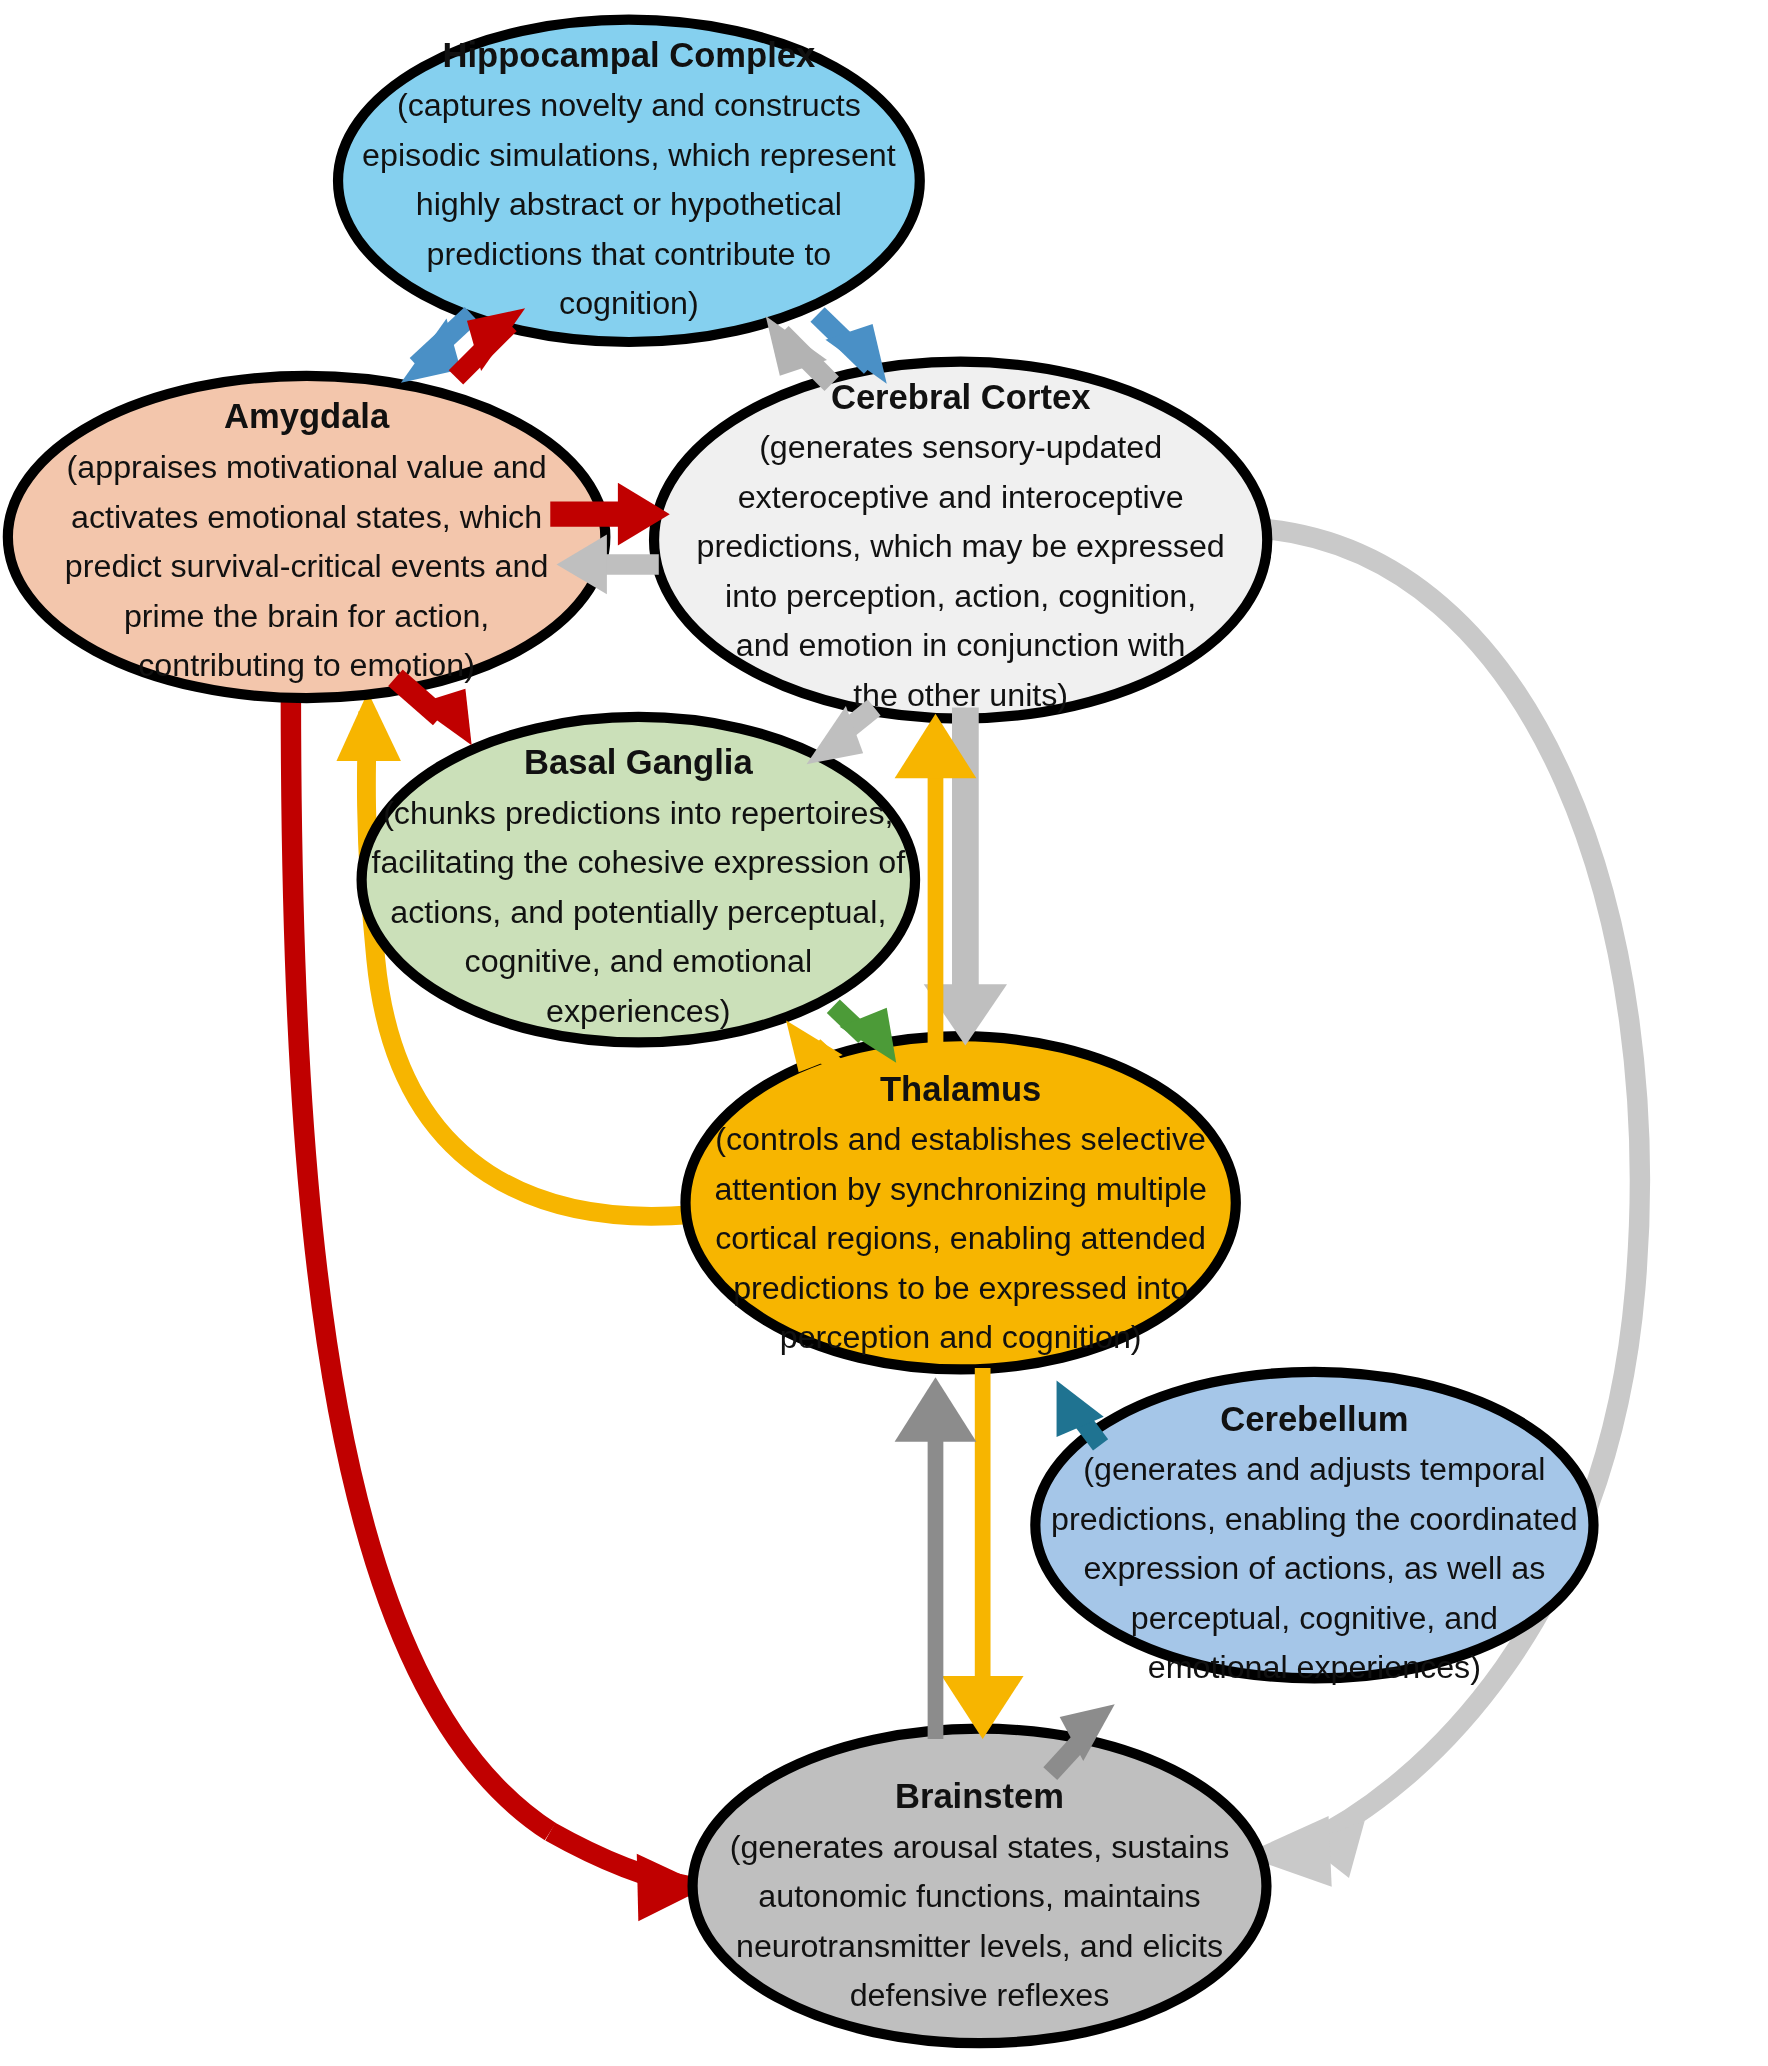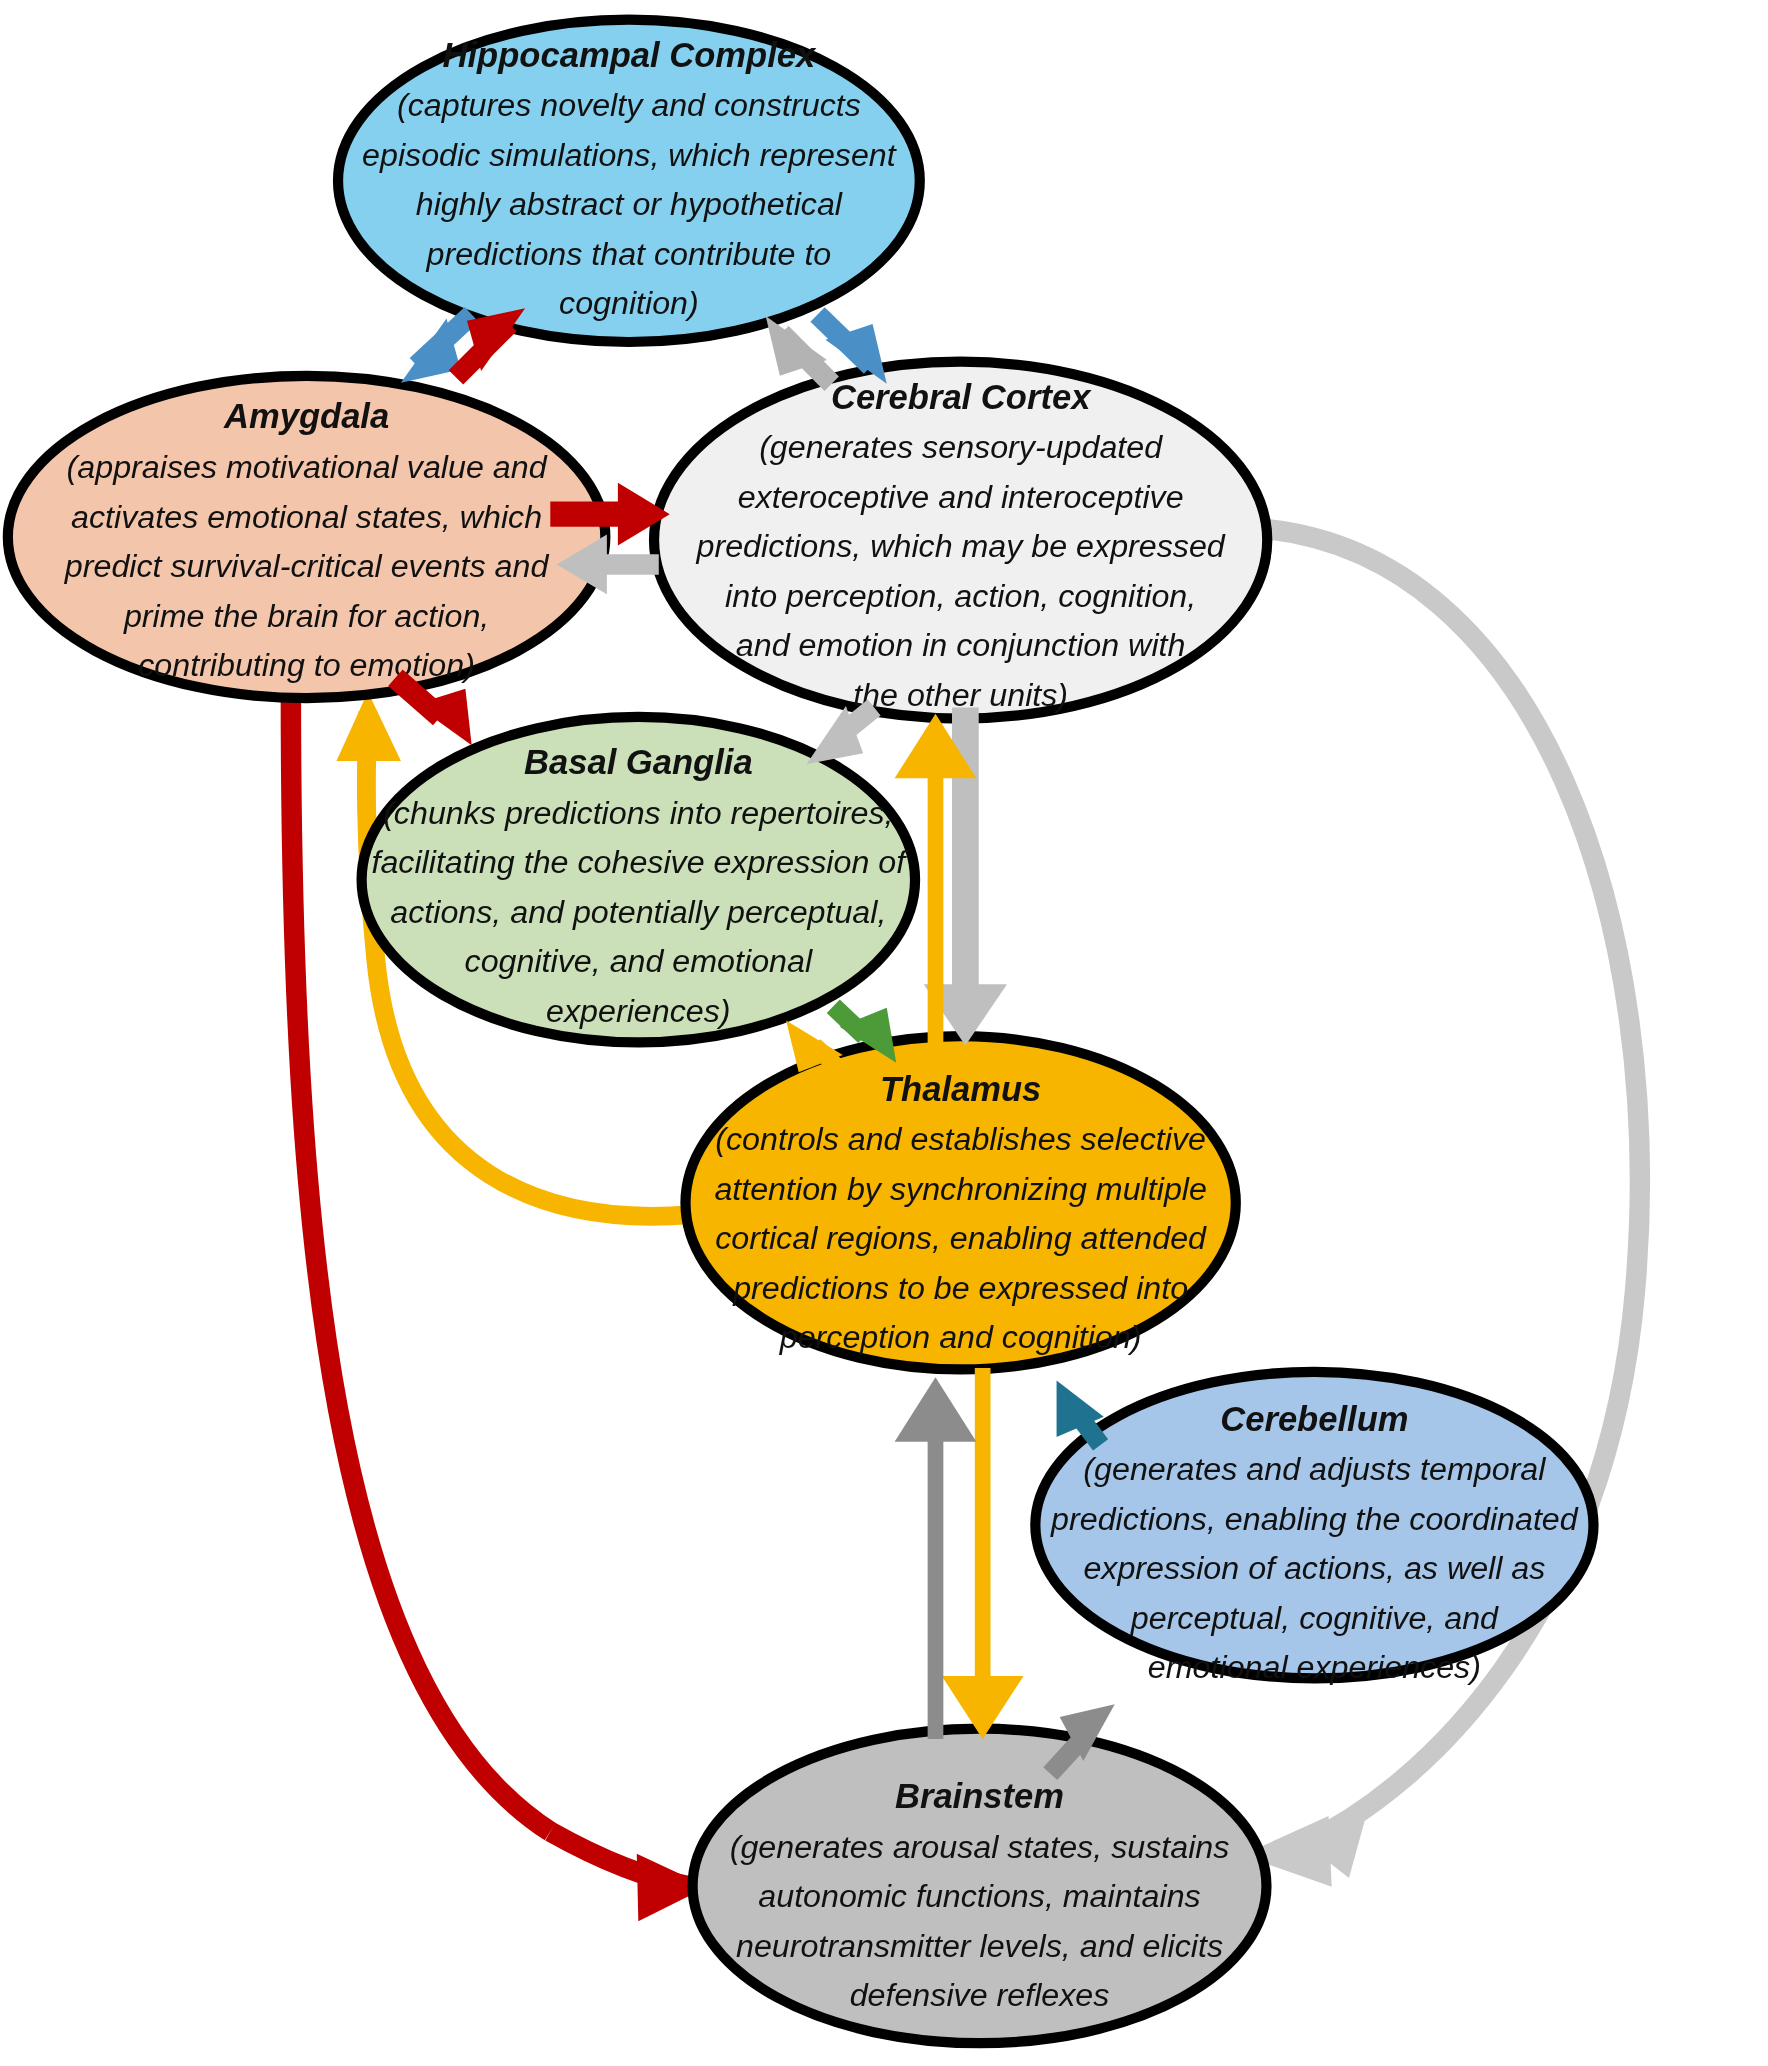--- a/index.html
+++ b/index.html
@@ -1,18 +1,18 @@
 <!DOCTYPE html>
 <html style="font-size:12.6px"><head>
 <meta charset="utf-8">
 <style>
   html,body{margin:0;padding:0;background:#ffffff;}
   body{width:1768px;height:2066px;overflow:hidden;
        font-family:"Liberation Sans","DejaVu Sans",sans-serif;}
-  #stage{position:relative;width:1768px;height:2066px;font-style:italic;}
+  #stage{position:relative;width:1768px;height:2066px;}
   svg#diagram{position:absolute;top:0;left:0;width:1768px;height:2066px;display:block;}
   .node-ellipse{stroke:#000000;stroke-width:13;}
   .node-text{font-family:"Liberation Sans","DejaVu Sans",sans-serif;
              fill:#111111;text-anchor:middle;}
   .node-title{font-weight:bold;}
   .edge-path{fill:none;stroke-linecap:butt;}
 </style>
 </head>
 <body>
 

